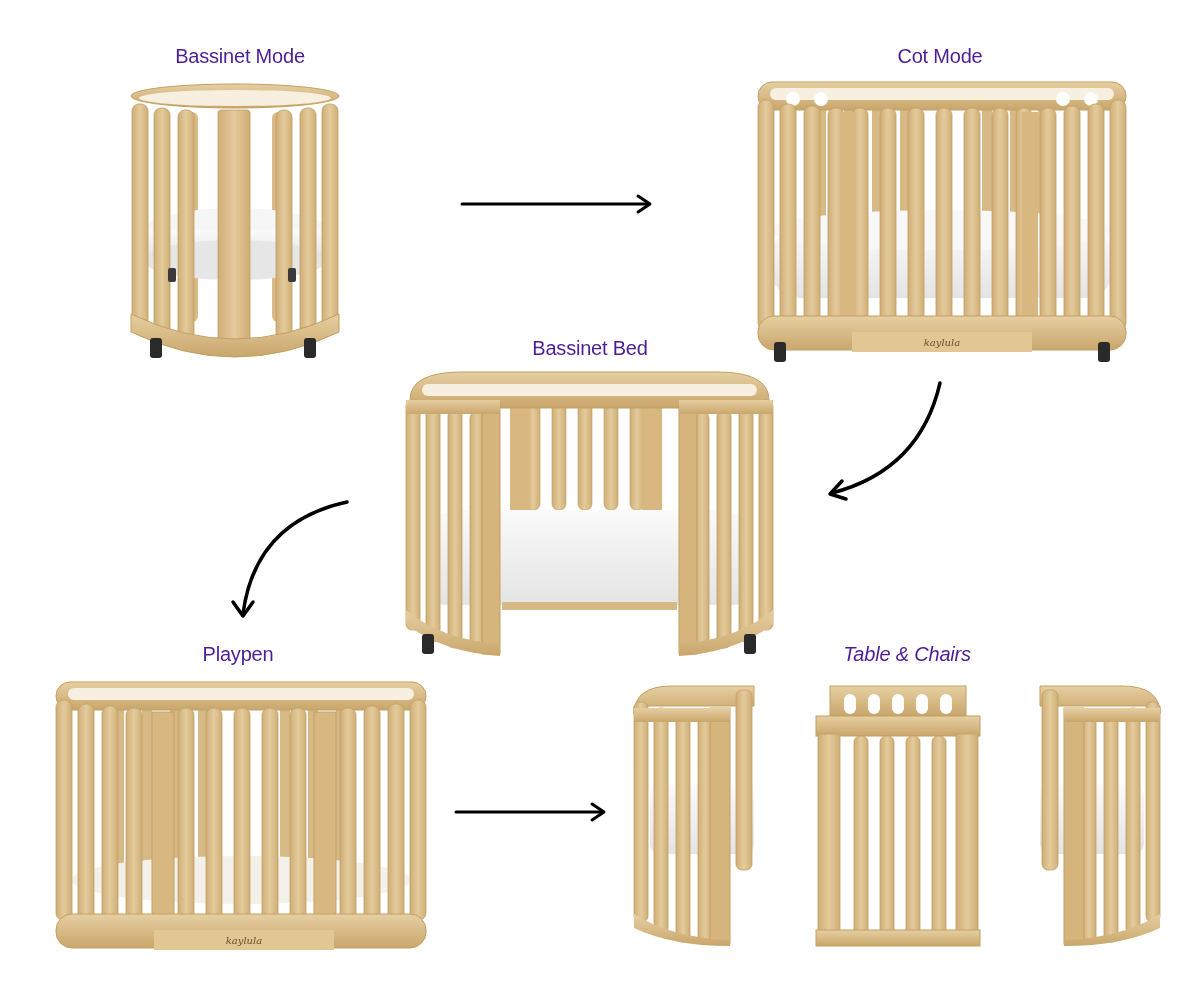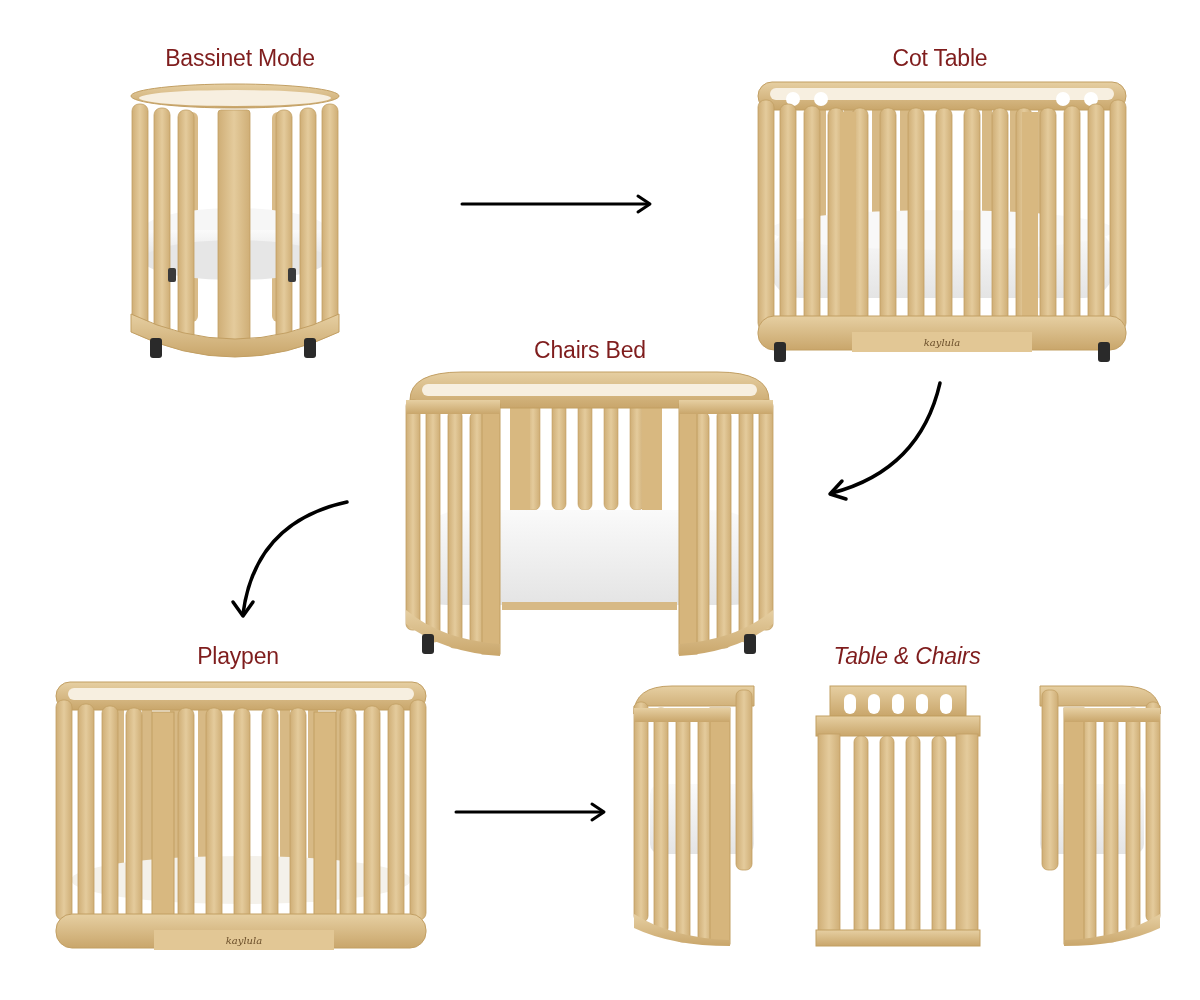--- a/index.html
+++ b/index.html
@@ -1,27 +1,27 @@
 <!DOCTYPE html>
 <html><head>
 <meta charset="utf-8">
 <style>
   html,body{margin:0;padding:0;background:#ffffff;}
   body{width:1200px;height:1000px;position:relative;overflow:hidden;font-family:"Liberation Sans",sans-serif;}
-  .label{position:absolute;font-size:23px;color:#7f1d1d;text-align:center;white-space:nowrap;letter-spacing:-0.2px;}
+  .label{position:absolute;font-size:20px;color:#4c1d95;text-align:center;white-space:nowrap;letter-spacing:-0.2px;}
   .product{position:absolute;text-align:center;}
   .arrow{position:absolute;}
   svg{display:block;}
 </style>
 </head>
 <body>
 
 <div class="label" style="left:140px;top:45px;width:200px;">Bassinet Mode</div>
-<div class="label" style="left:840px;top:45px;width:200px;">Cot Table</div>
-<div class="label" style="left:490px;top:337px;width:200px;">Chairs Bed</div>
+<div class="label" style="left:840px;top:45px;width:200px;">Cot Mode</div>
+<div class="label" style="left:490px;top:337px;width:200px;">Bassinet Bed</div>
 <div class="label" style="left:138px;top:643px;width:200px;text-align:center;">Playpen</div>
 <div class="label" style="left:807px;top:643px;width:200px;font-style:italic;">Table &amp; Chairs</div>
 
 <svg width="0" height="0" style="position:absolute">
   <defs>
     <linearGradient id="woodGrad" x1="0" y1="0" x2="1" y2="0">
       <stop offset="0" stop-color="#cfae76"></stop>
       <stop offset="0.5" stop-color="#e4cb9c"></stop>
       <stop offset="1" stop-color="#cfae76"></stop>
     </linearGradient>

